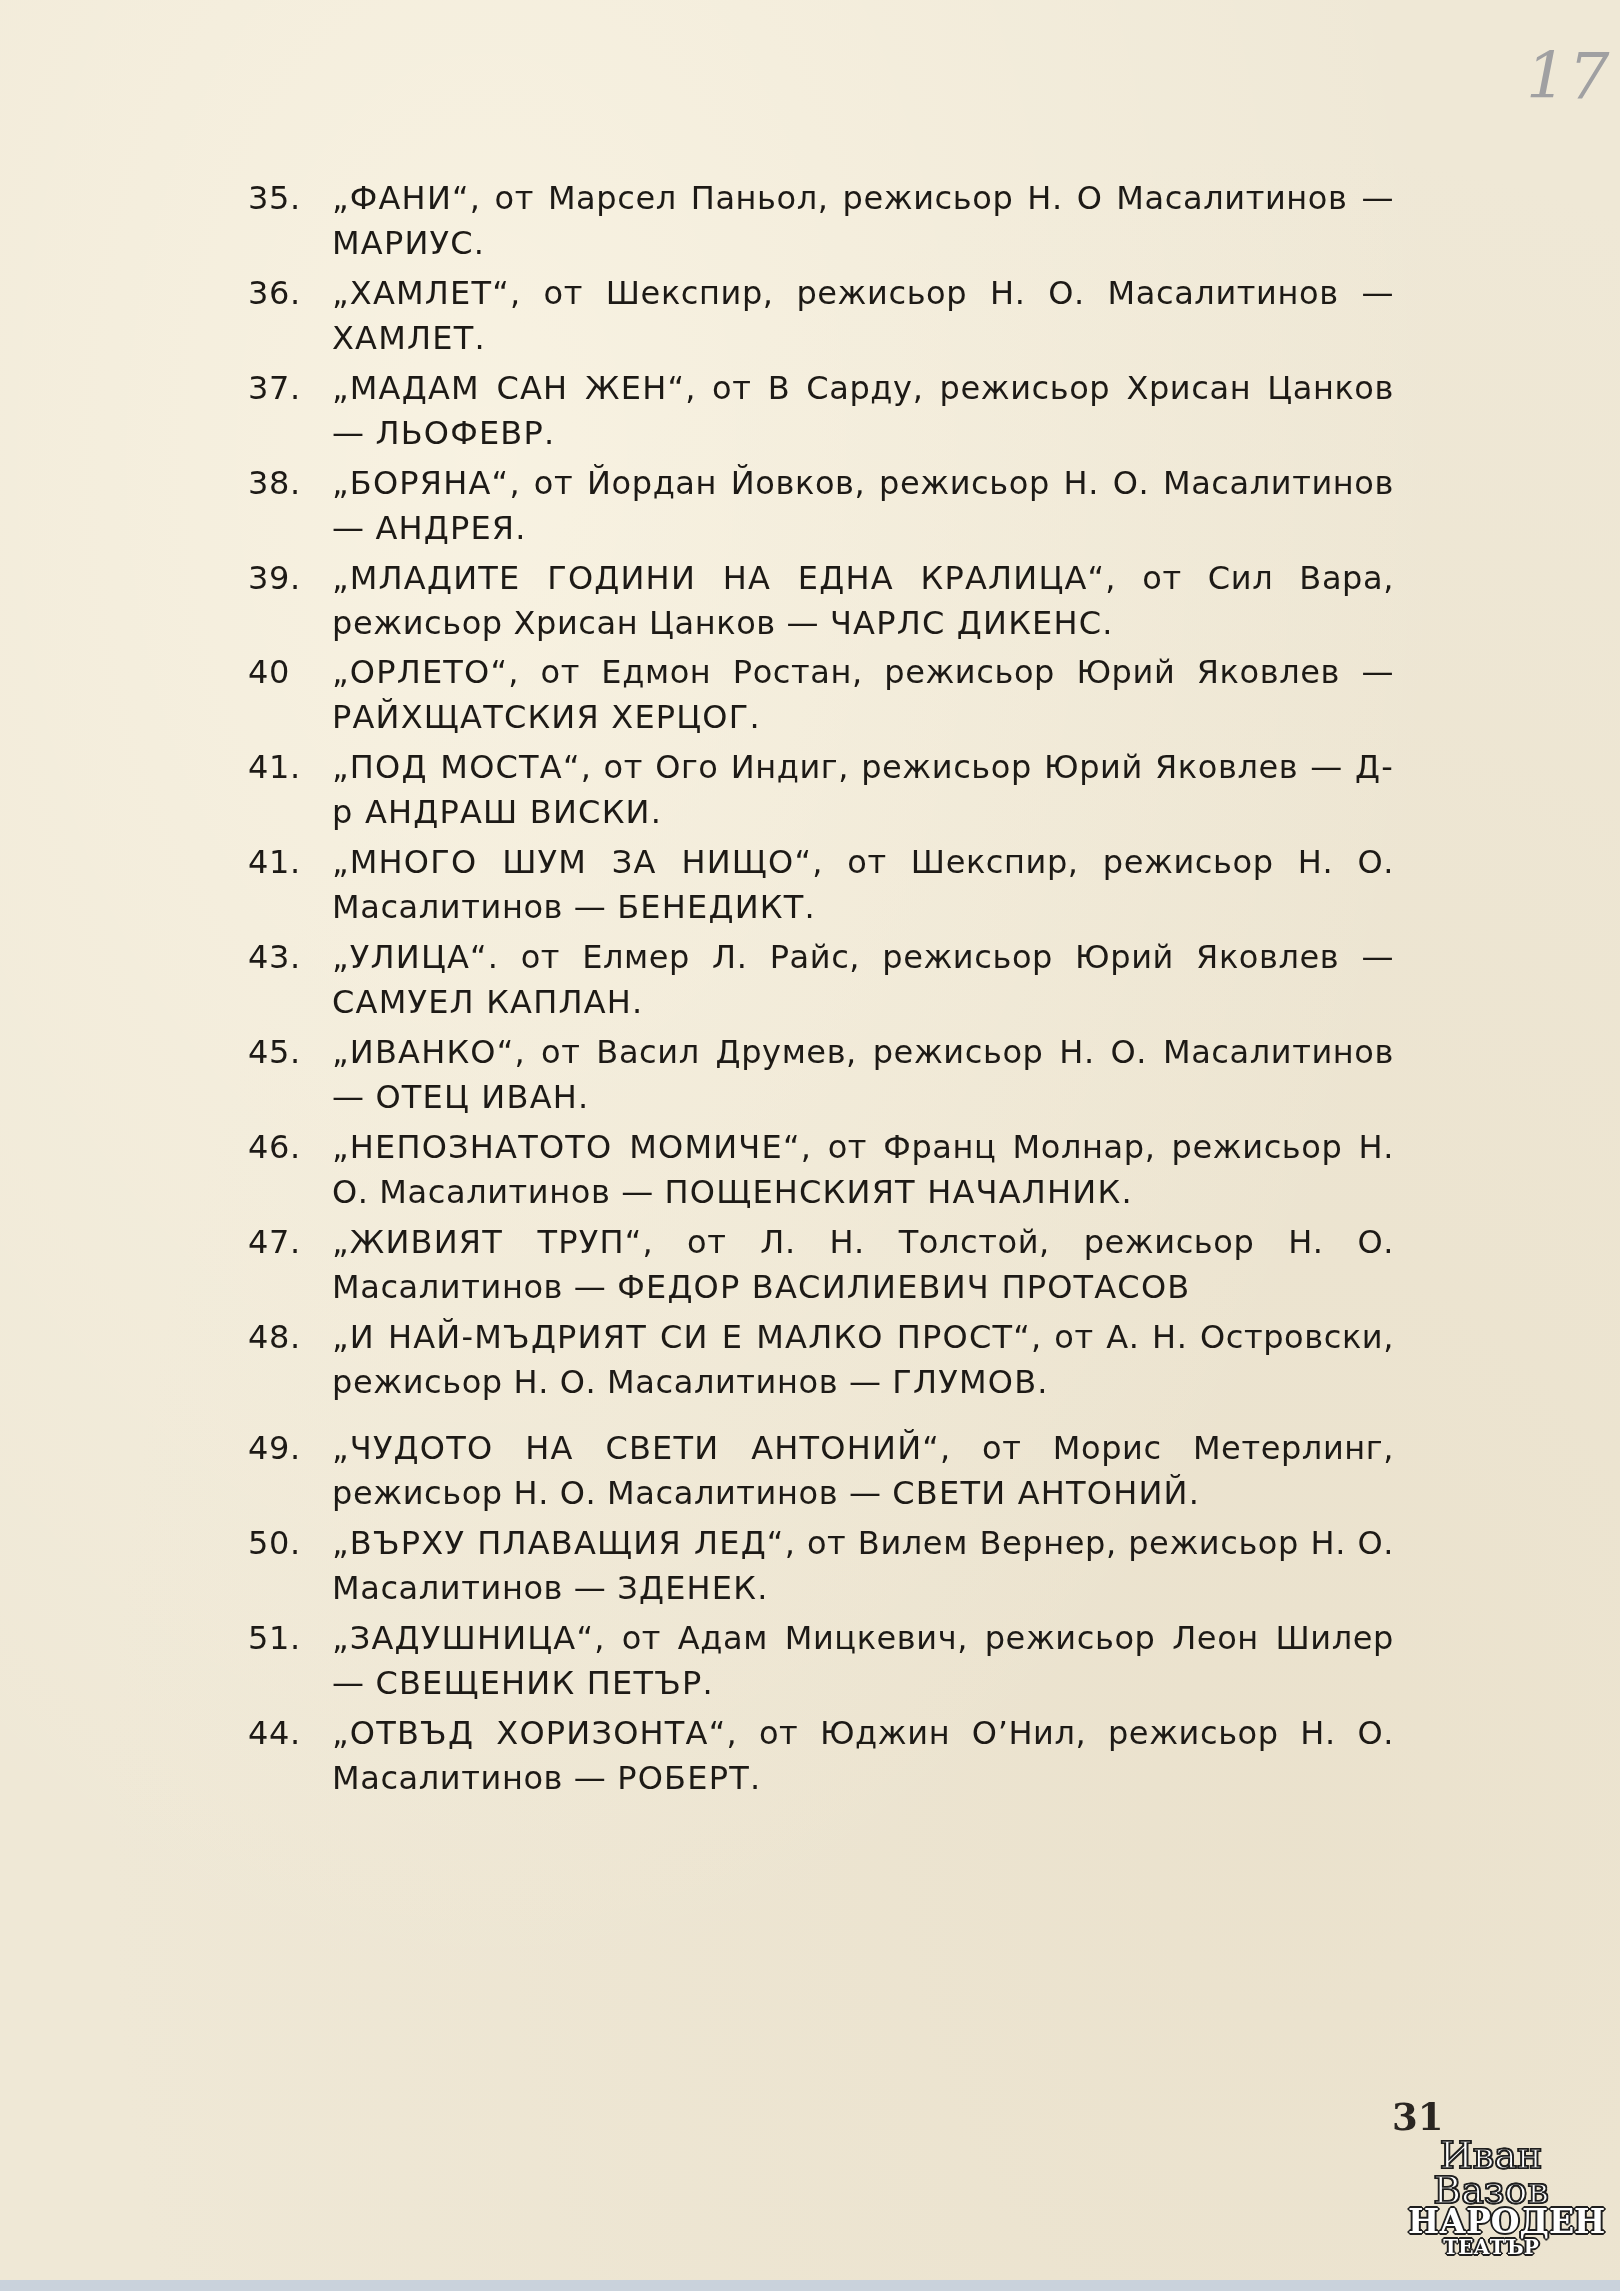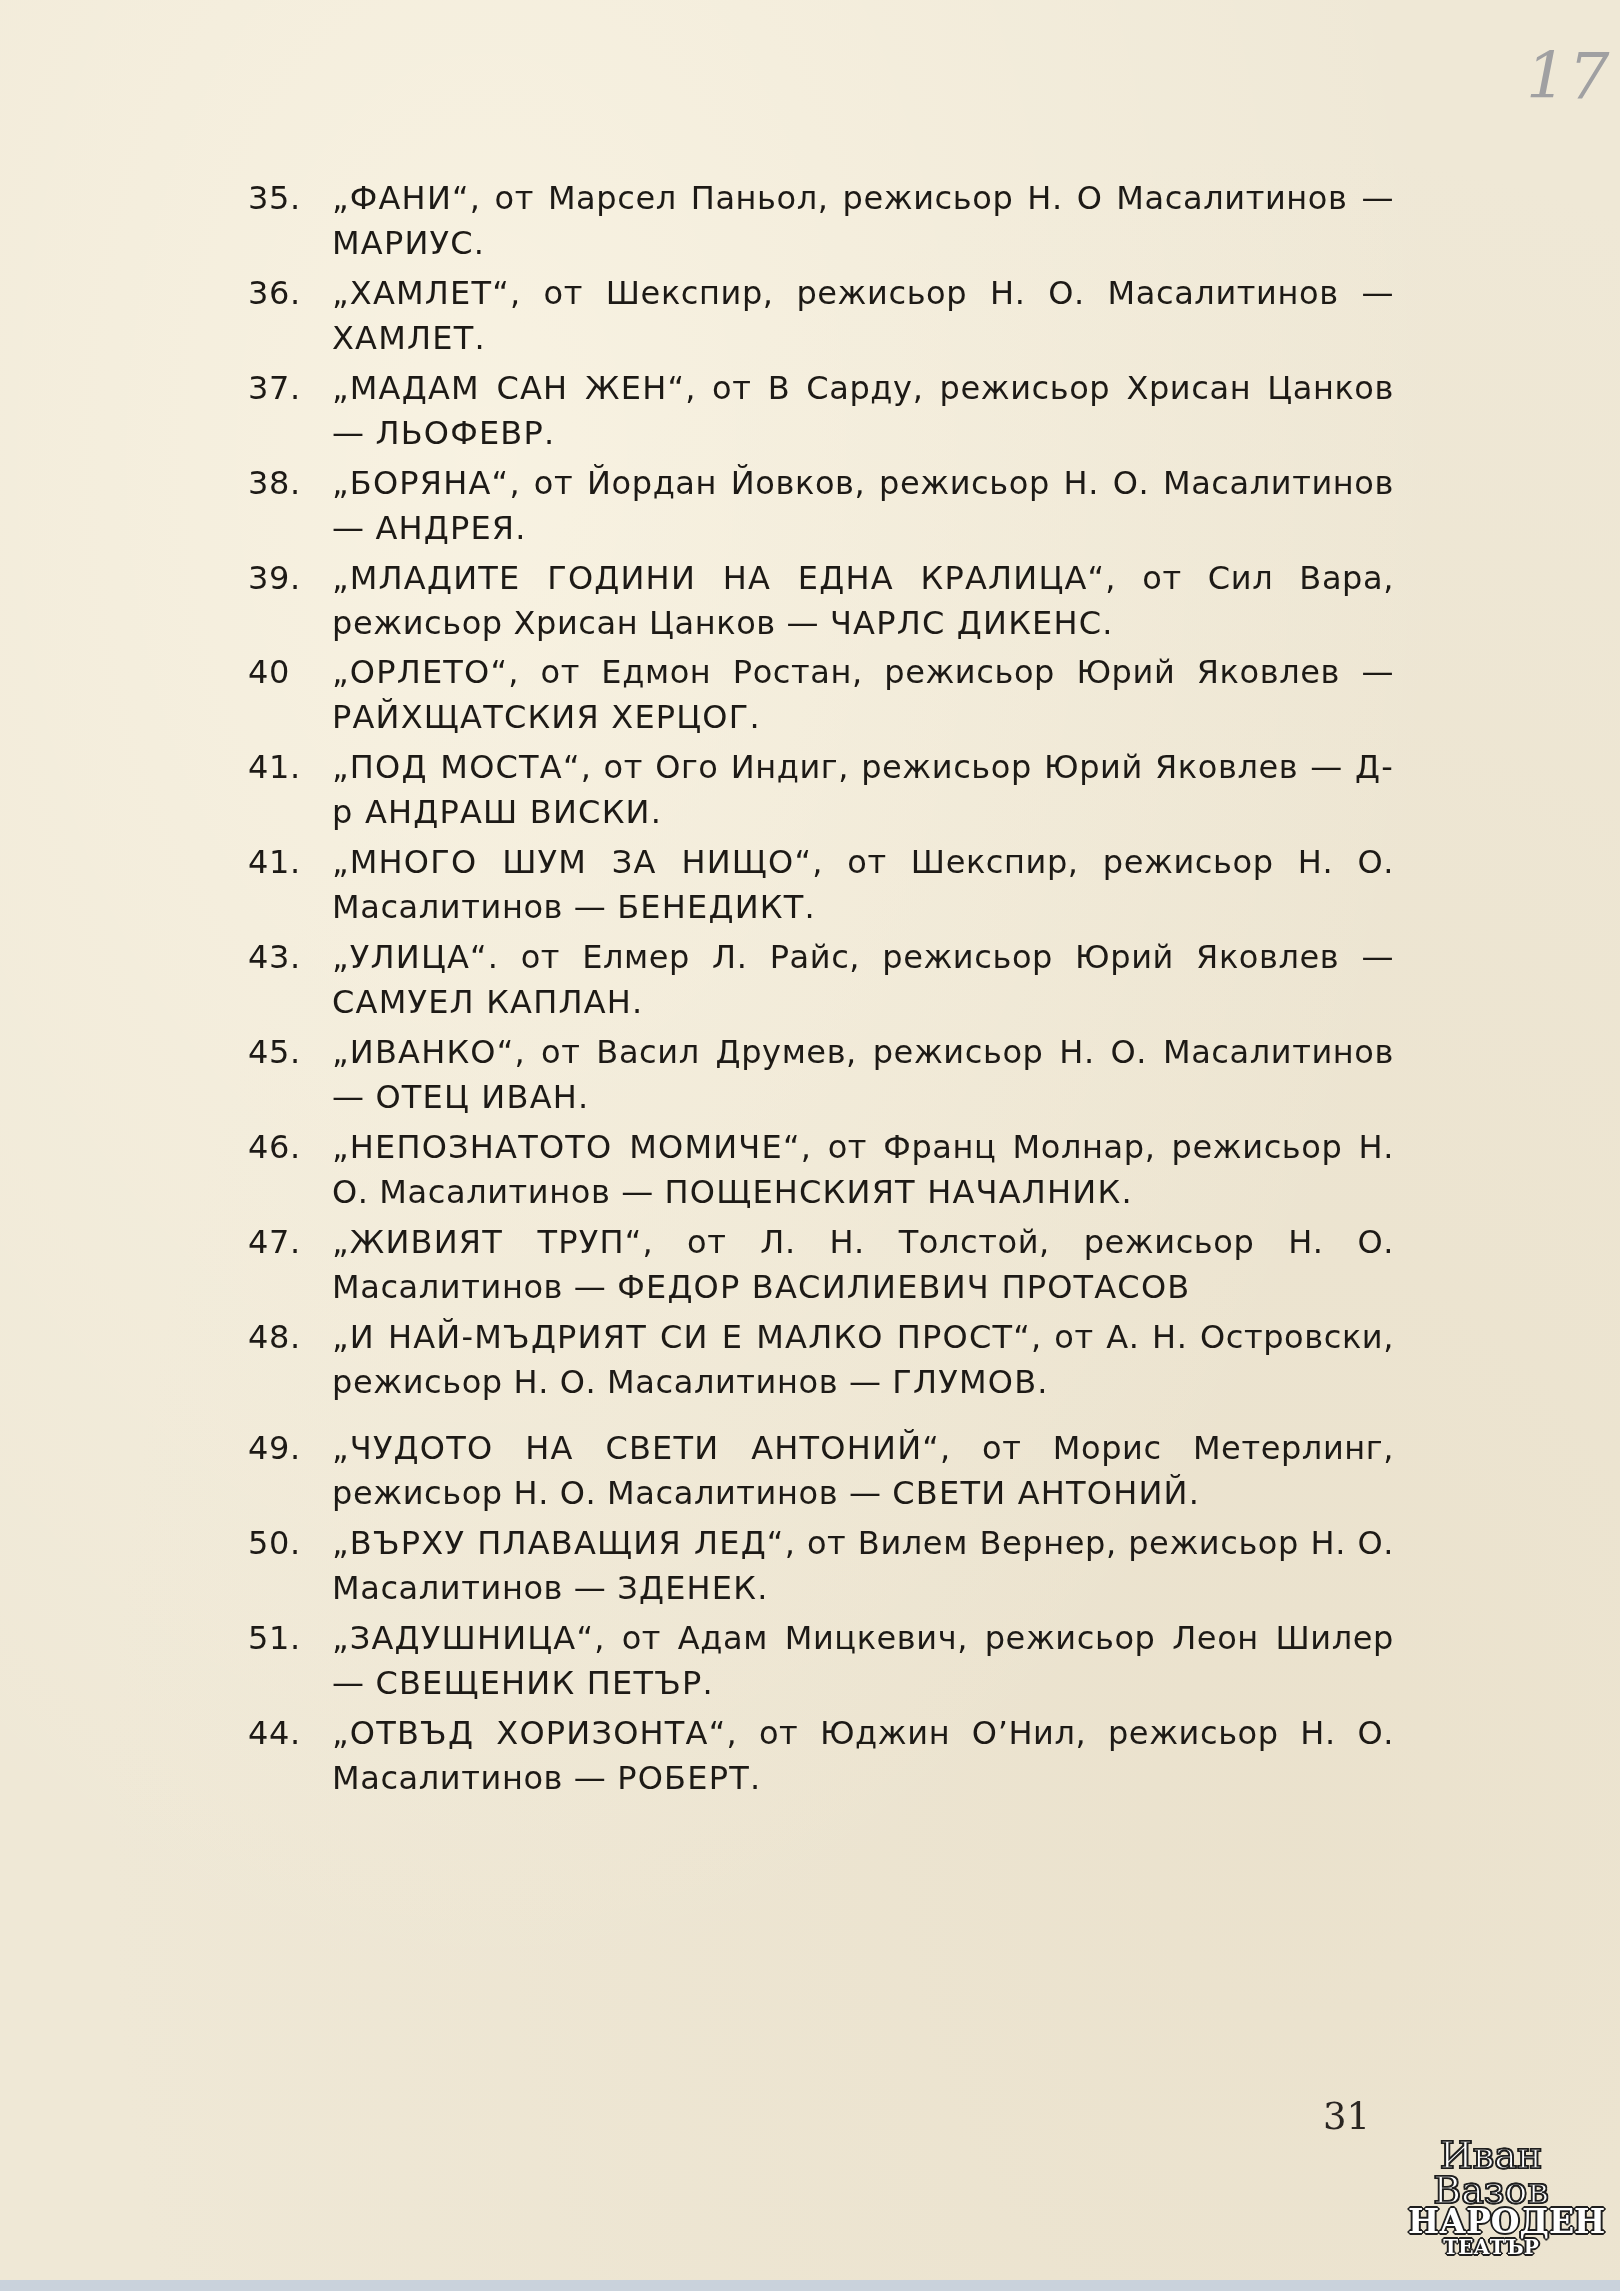--- a/index.html
+++ b/index.html
@@ -59,24 +59,24 @@
     .entry .num {
       position: absolute;
       left: 0; top: 0;
       width: 78px;
       text-align: left;
     }
     .entry .title { letter-spacing: 1.2px; }
     .entry .role { letter-spacing: 1.2px; }
     .page-number {
       position: absolute;
-      left: 1323px; top: 2095px;
+      left: 1392px; top: 2095px;
       font-family: "DejaVu Serif", serif;
       font-size: 37px;
-      font-weight: normal;
+      font-weight: bold;
       color: #2a2622;
     }
     .logo {
       position: absolute;
       left: 1408px; top: 2138px;
       width: 166px;
       text-align: center;
       color: #ffffff;
     }
     .logo .script {

